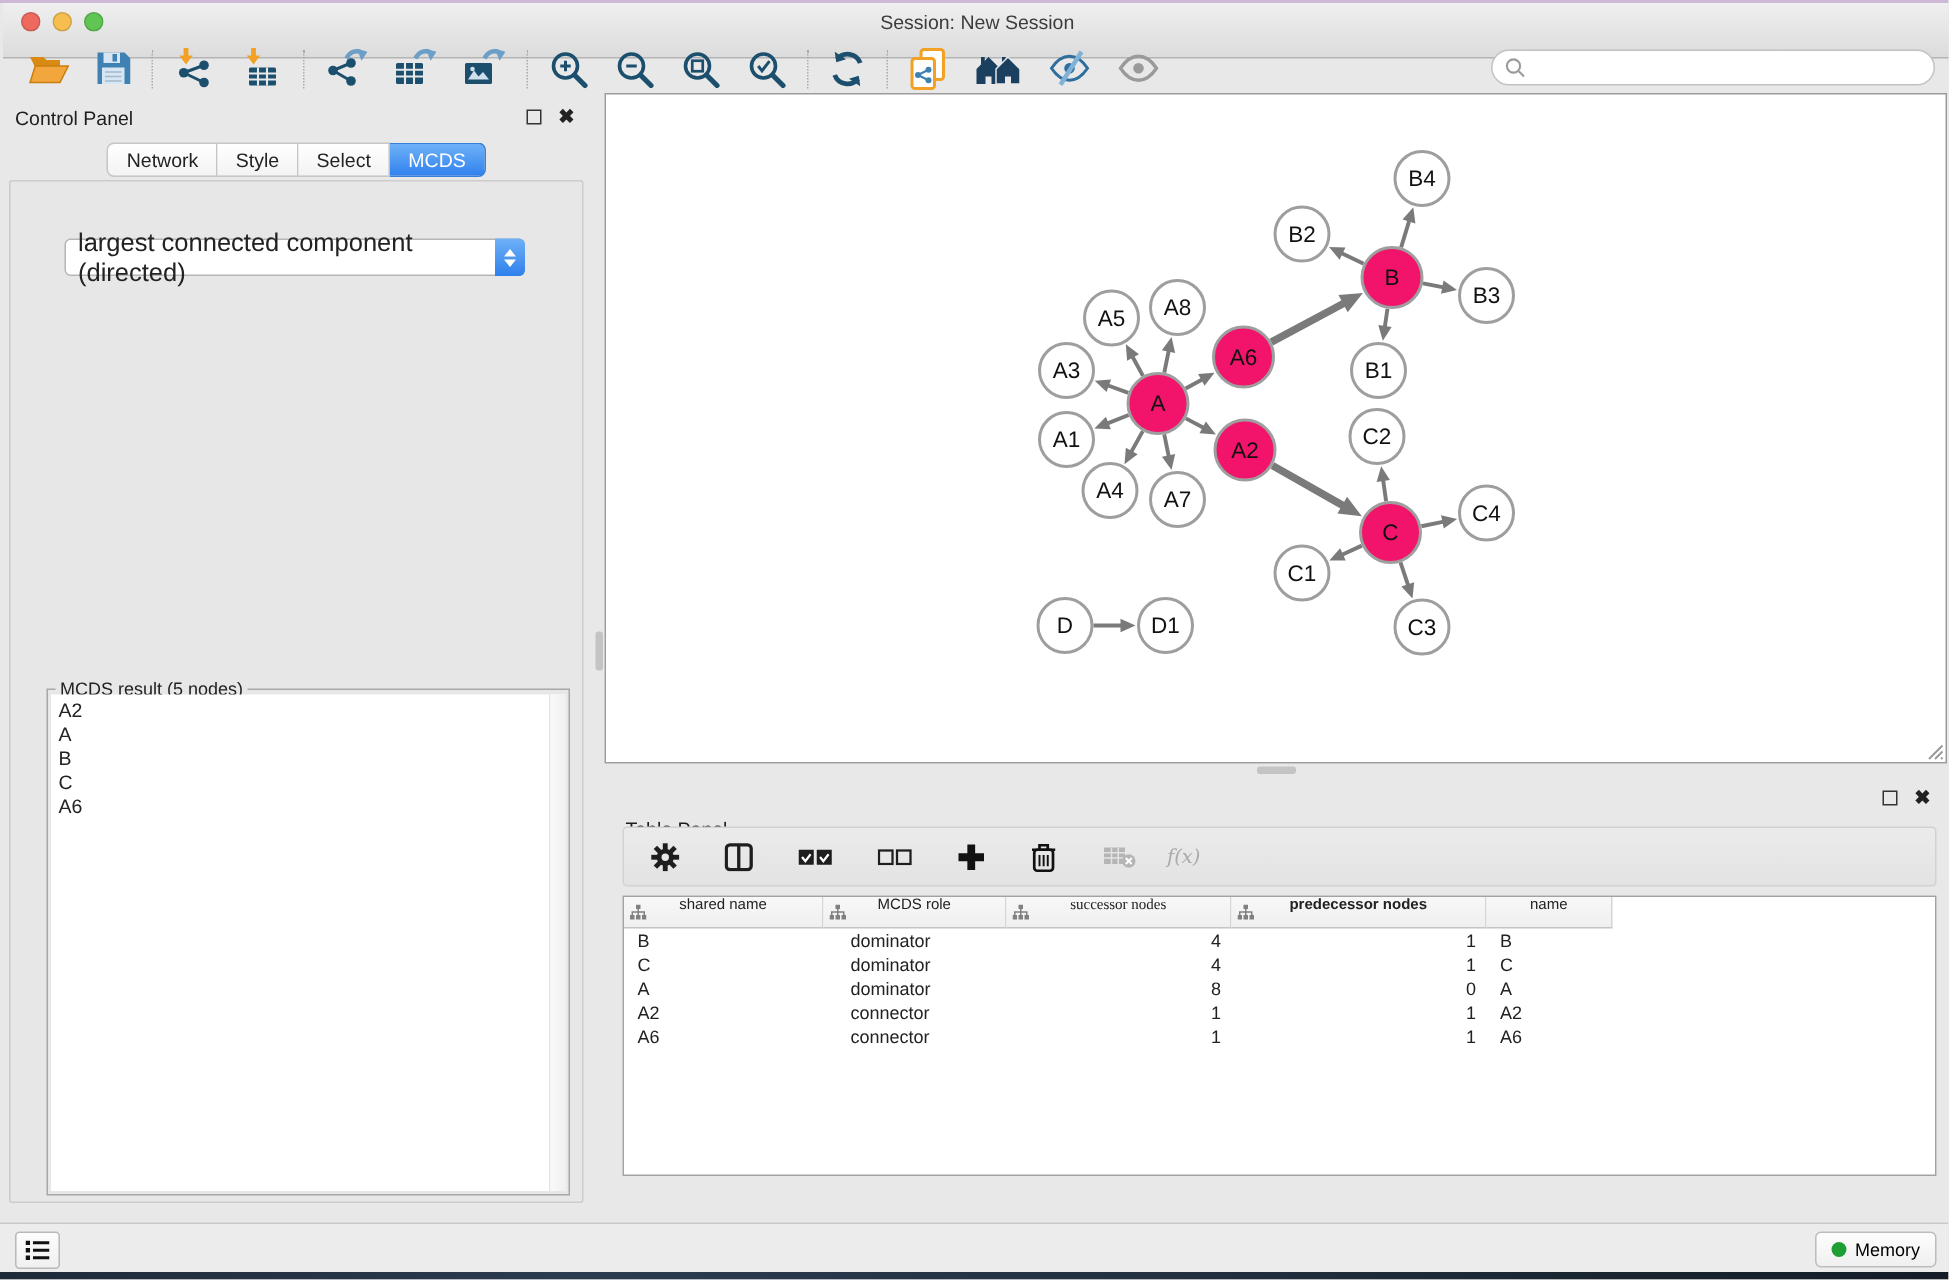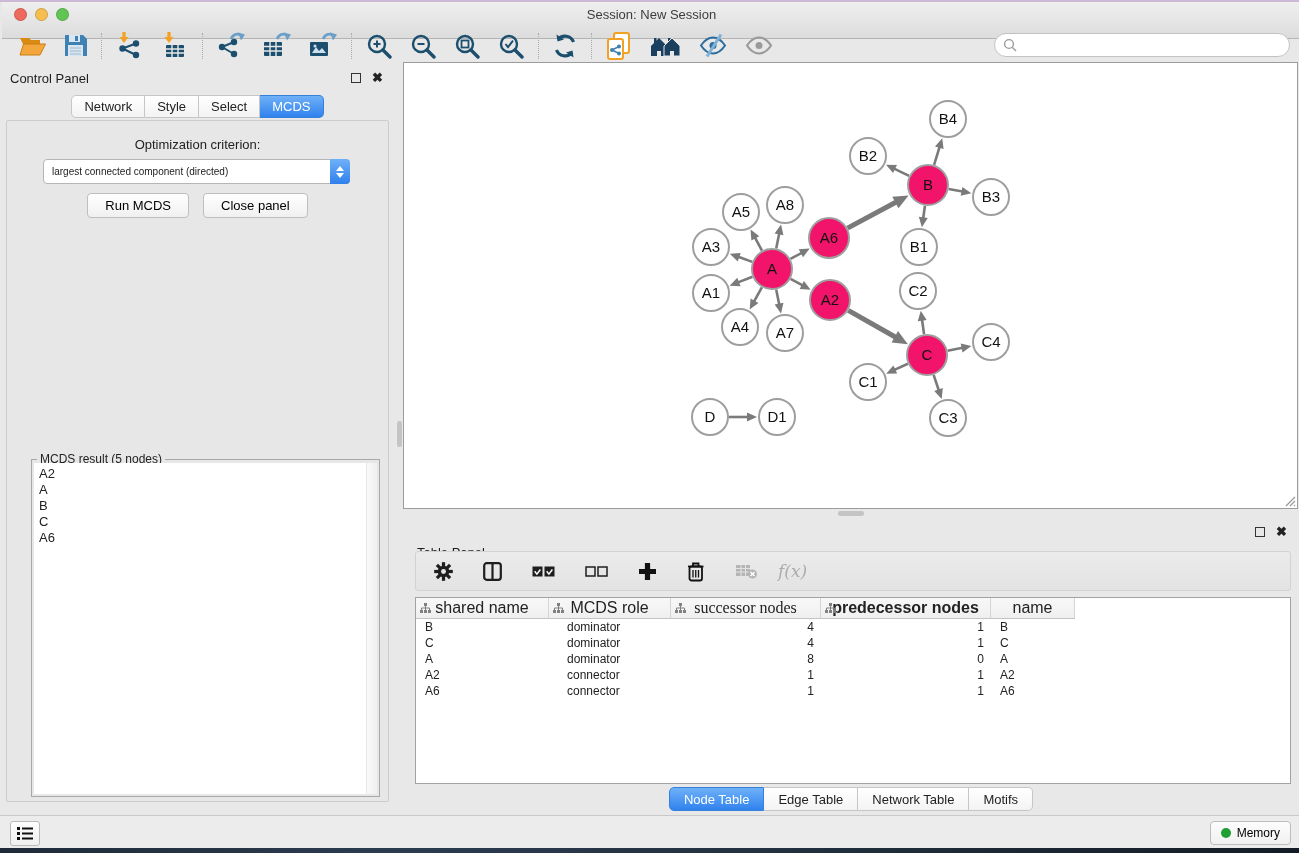--- a/index.html
+++ b/index.html
@@ -35,21 +35,21 @@
 
   
   .control-panel { position:absolute; left:0; top:62px; width:395px; height:750px; }
   .cp-head { position:absolute; top:9px; left:10px; }
   .cp-icons { top:11px; right:12px; }
   .cp-tabs { position:absolute; top:33px; left:0; width:100%; display:flex; justify-content:center; }
   .cp-body { position:absolute; top:58px; left:6px; right:6px; bottom:10px; background:#E7E7E7;
     border:1px solid #CCCCCC; border-radius:2px; }
   .opt-label { position:absolute; top:16px; width:100%; text-align:center; font-size:13px; }
   .cp-select { position:absolute; left:36px; right:38px; top:38px; height:25px; background:#fff;
-    border:1px solid #B6B6B6; border-radius:4px; font-size:10px; display:flex; align-items:center;
+    border:1px solid #B6B6B6; border-radius:4px; font-size:17px; display:flex; align-items:center;
     padding-left:8px; cursor:pointer; }
   .stepper { position:absolute; right:-1px; top:-1px; width:20px; height:25px;
     background:linear-gradient(#6FB1F8,#2F80EC); border-radius:0 4px 4px 0;
     display:flex; flex-direction:column; align-items:center; justify-content:center; gap:2px; }
   .tri-up { width:0; height:0; border-left:4px solid transparent; border-right:4px solid transparent; border-bottom:5px solid #fff; }
   .tri-down { width:0; height:0; border-left:4px solid transparent; border-right:4px solid transparent; border-top:5px solid #fff; }
   .btn-row { position:absolute; top:72px; width:100%; display:flex; justify-content:center; gap:14px; }
   .btn { background:linear-gradient(#FFFFFF,#F0F0F0); border:1px solid #BFBFBF; border-radius:4px;
     font-size:13px; padding:4px 17px; font-family:inherit; cursor:pointer; }
   .fieldset { position:absolute; left:8px; right:8px; top:338px; bottom:4px; border:1px solid #A8A8A8;margin-left:16px; }
@@ -74,27 +74,27 @@
   .hhandle { position:absolute; left:838px; top:511px; width:26px; height:5px; background:#C4C4C4; border-radius:2px; cursor:row-resize; }
 
   
   .table-panel { position:absolute; left:403px; top:517px; width:896px; height:298px; }
   .tp-head { position:absolute; top:8px; left:14px;margin-top:20px; }
   .tp-icons { top:10px; right:12px; }
   .tp-toolbar { position:absolute; left:12px; right:8px; top:34px; height:40px;
     background:linear-gradient(#EBEBEB,#E3E3E3); border:1px solid #D2D2D2; border-radius:3px;
     display:flex; align-items:center; gap:10px; padding-left:8px; }
   .tp-toolbar .tbtn { padding:0 10px; }
-  .fx { font-family:"DejaVu Serif",serif; font-style:italic; font-size:17px; color:#ABABAB; }
+  .fx { font-family:"DejaVu Serif",serif; font-style:italic; font-size:13px; color:#ABABAB; }
   .tp-table { position:absolute; left:12px; right:8px; top:80px; bottom:31px; background:#fff;
     border:1px solid #A2A2A2; overflow:hidden; }
   .thead { display:flex; height:21px; }
   .th { position:relative; border-right:1px solid #D5D5D5; border-bottom:1px solid #C4C4C4;
-    background:linear-gradient(#F8F8F8,#EFEFEF); display:flex; align-items:center; justify-content:center;
-    font-size:16px; color:#222; flex:none; }
+    background:linear-gradient(#F8F8F8,#EFEFEF); display:flex; align-items:flex-start; justify-content:center;
+    font-size:10px; color:#222; flex:none; }
   .th .hicon { position:absolute; left:4px; top:5px; }
   .tr { display:flex; height:16px; align-items:center; font-size:12px; }
   .td { flex:none; overflow:hidden; white-space:nowrap; }
   .td.l { padding-left:9px; text-align:left; }
   .td.l2 { padding-left:18px; text-align:left; }
   .td.r { padding-right:7px; text-align:right; }
   .tp-tabs { position:absolute; bottom:4px; width:100%; display:flex; justify-content:center; }
   .tp-tabs .seg { padding:4px 14px; height:24px; }
 
   
@@ -274,31 +274,26 @@
     <span class="float-ic"></span>
     <span class="close-ic">✖</span>
   </div>
   <div class="cp-tabs" id="cp-tabs">
       <button class="seg">Network</button>
       <button class="seg">Style</button>
       <button class="seg">Select</button>
       <button class="seg sel">MCDS</button>
     </div>
   <div class="cp-body">
-    <div class="opt-label">Optimization criterion:</div>
     <div class="cp-select">
       <span>largest connected component (directed)</span>
       <span class="stepper">
           <span class="tri-up"></span>
           <span class="tri-down"></span>
         </span>
-    </div>
-    <div class="btn-row">
-      <button class="btn">Run MCDS</button>
-      <button class="btn">Close panel</button>
     </div>
     <div class="fieldset">
       <span class="legend">MCDS result (5 nodes)</span>
       <div class="mcds-list" id="mcds-list">
           <div class="li">A2</div>
           <div class="li">A</div>
           <div class="li">B</div>
           <div class="li">C</div>
           <div class="li">A6</div>
         </div>
@@ -625,26 +620,20 @@
         </div>
         <div class="tr">
           <div class="td l" style="width: 133px;">A6</div>
           <div class="td l2" style="width: 122px;">connector</div>
           <div class="td r" style="width: 150px;">1</div>
           <div class="td r" style="width: 170px;">1</div>
           <div class="td l" style="width: 84px;">A6</div>
         </div>
       </div>
   </div>
-  <div class="tp-tabs" id="tp-tabs">
-      <button class="seg sel">Node Table</button>
-      <button class="seg">Edge Table</button>
-      <button class="seg">Network Table</button>
-      <button class="seg">Motifs</button>
-    </div>
 </div>
 
 <div class="statusbar">
   <button class="list-btn">
     <svg width="16" height="13" viewBox="0 0 16 13">
         <g fill="#111">
           <rect x="0" y="0" width="3" height="3"></rect>
           <rect x="5" y="0.5" width="11" height="2"></rect>
           <rect x="0" y="5" width="3" height="3"></rect>
           <rect x="5" y="5.5" width="11" height="2"></rect>

